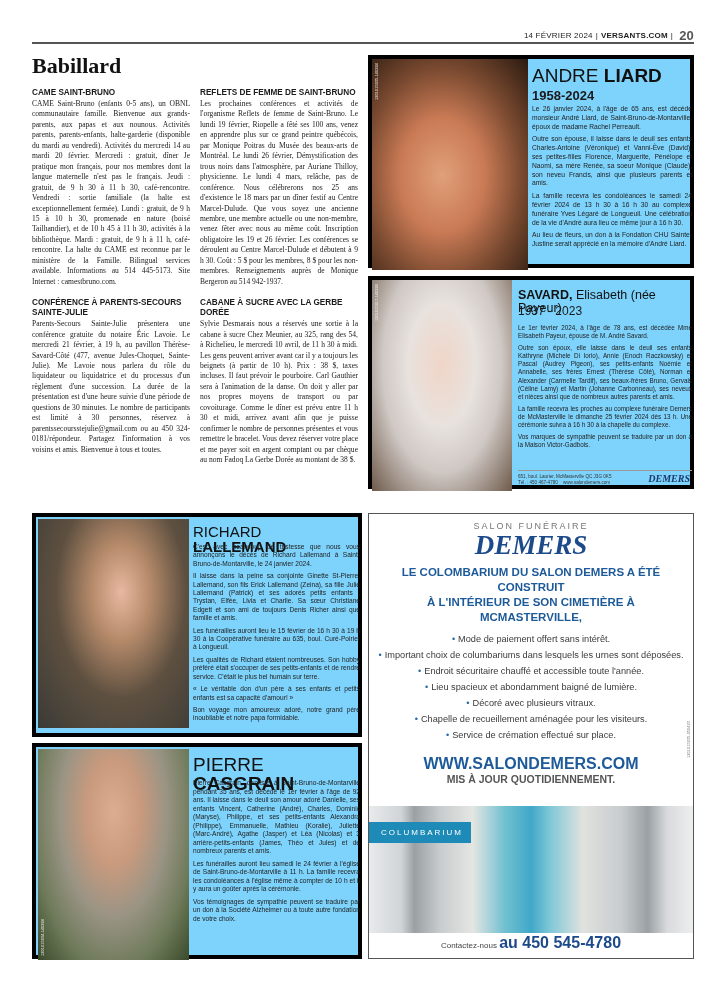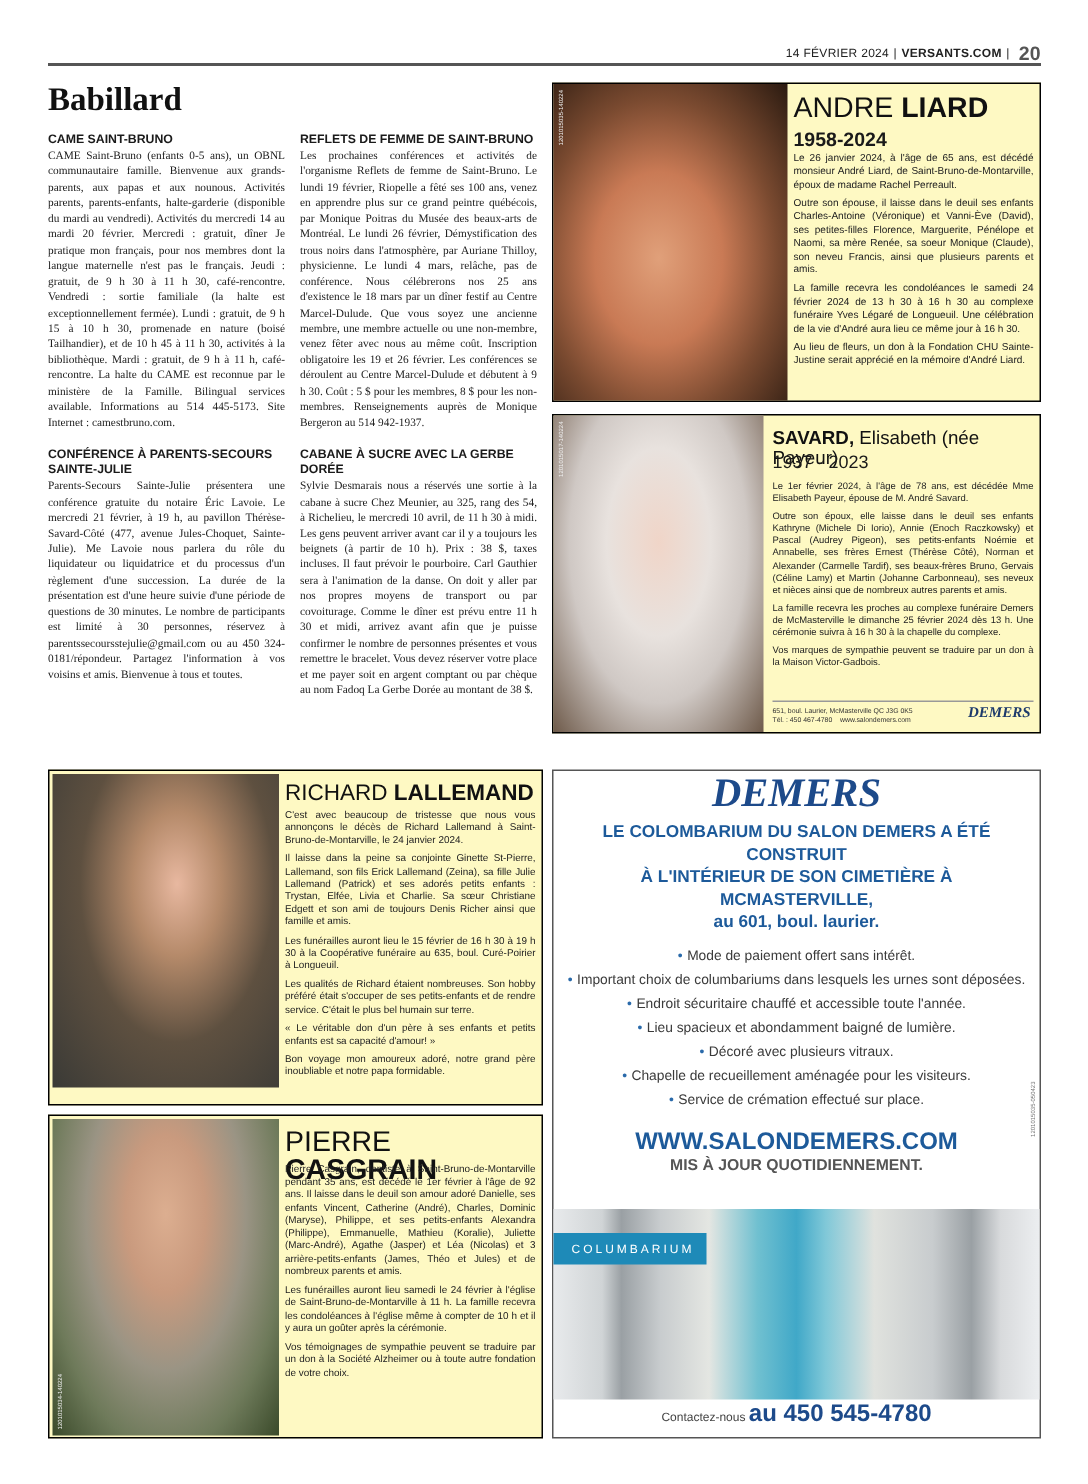--- a/index.html
+++ b/index.html
@@ -12,21 +12,21 @@
   .header .page { font-weight: bold; font-size: 13px; color: #555; margin-left: 3px; }
 
   .section-title { position: absolute; left: 32px; top: 53px; font-size: 22px; font-family: "Liberation Serif", serif; color: #111; }
 
   .col { position: absolute; font-size: 7.55px; line-height: 10.45px; text-align: justify; hyphens: auto; }
   .col h3 { font-family: "Liberation Sans", sans-serif; font-weight: bold; font-size: 8.2px; line-height: 10px; margin-bottom: 1px; text-align: left; }
   .col p { margin-bottom: 11px; }
   .col1 { left: 32px; top: 88px; width: 158px; }
   .col2 { left: 200px; top: 88px; width: 158px; }
 
-  .notice { position: absolute; border: 1px solid #000000; background: #fef9c3; }
+  .notice { position: absolute; border: 4px solid #000000; background: #7dd3fc; }
   .photo { position: absolute; overflow: hidden; }
   .photo .code { position: absolute; left: 2px; top: 4px; writing-mode: vertical-rl; transform: rotate(180deg); font-family: "Liberation Sans", sans-serif; font-size: 4px; color: #eee; }
   .ntext { position: absolute; font-family: "Liberation Sans", sans-serif; font-size: 7px; line-height: 9.1px; text-align: justify; color: #222; }
   .ntext p { margin-bottom: 4px; }
   .ntitle { font-family: "Liberation Sans", sans-serif; color: #111; line-height: 1; }
   .ntitle b { font-weight: bold; }
 
   
   .liard { left: 368px; top: 55px; width: 326px; height: 213px; }
   .liard .photo { left: 0; top: 0; width: 156px; height: 211px; background: radial-gradient(ellipse at 45% 55%, #e0a07a 0%, #c97a55 35%, #7a4a30 65%, #2a1a10 100%); }
@@ -175,25 +175,25 @@
     <b>CASGRAIN</b>
   </div>
   <div class="ntext">
     <p>Pierre Casgrain, dentiste à Saint-Bruno-de-Montarville pendant 35 ans, est décédé le 1er février à l'âge de 92 ans. Il laisse dans le deuil son amour adoré Danielle, ses enfants Vincent, Catherine (André), Charles, Dominic (Maryse), Philippe, et ses petits-enfants Alexandra (Philippe), Emmanuelle, Mathieu (Koralie), Juliette (Marc-André), Agathe (Jasper) et Léa (Nicolas) et 3 arrière-petits-enfants (James, Théo et Jules) et de nombreux parents et amis.</p>
     <p>Les funérailles auront lieu samedi le 24 février à l'église de Saint-Bruno-de-Montarville à 11 h. La famille recevra les condoléances à l'église même à compter de 10 h et il y aura un goûter après la cérémonie.</p>
     <p>Vos témoignages de sympathie peuvent se traduire par un don à la Société Alzheimer ou à toute autre fondation de votre choix.</p>
   </div>
 </div>
 
 <div class="ad">
+  <div class="salon">SALON FUNÉRAIRE</div>
   <div class="brand">DEMERS</div>
   <div class="headline">
     <div>LE COLOMBARIUM DU SALON DEMERS A ÉTÉ CONSTRUIT</div>
     <div>À L'INTÉRIEUR DE SON CIMETIÈRE À MCMASTERVILLE,</div>
-    <div>au 601, boul. laurier.</div>
   </div>
   <ul>
     <li><span class="bul">•</span><span>Mode de paiement offert sans intérêt.</span></li>
     <li><span class="bul">•</span><span>Important choix de columbariums dans lesquels les urnes sont déposées.</span></li>
     <li><span class="bul">•</span><span>Endroit sécuritaire chauffé et accessible toute l'année.</span></li>
     <li><span class="bul">•</span><span>Lieu spacieux et abondamment baigné de lumière.</span></li>
     <li><span class="bul">•</span><span>Décoré avec plusieurs vitraux.</span></li>
     <li><span class="bul">•</span><span>Chapelle de recueillement aménagée pour les visiteurs.</span></li>
     <li><span class="bul">•</span><span>Service de crémation effectué sur place.</span></li>
   </ul>

